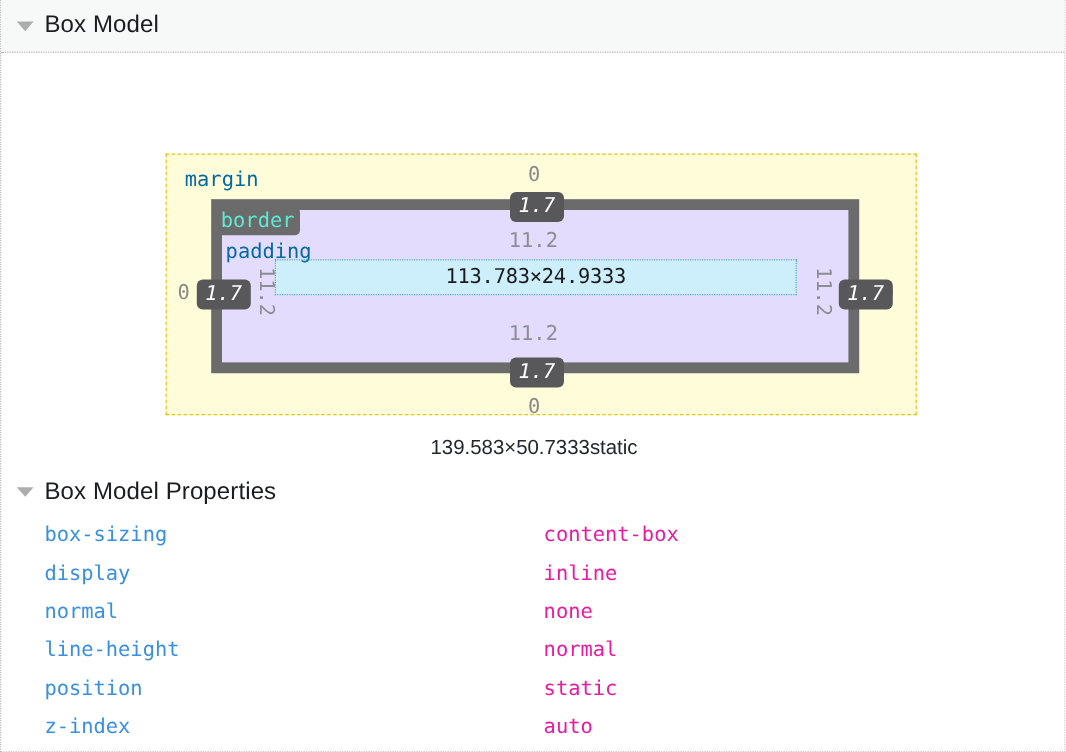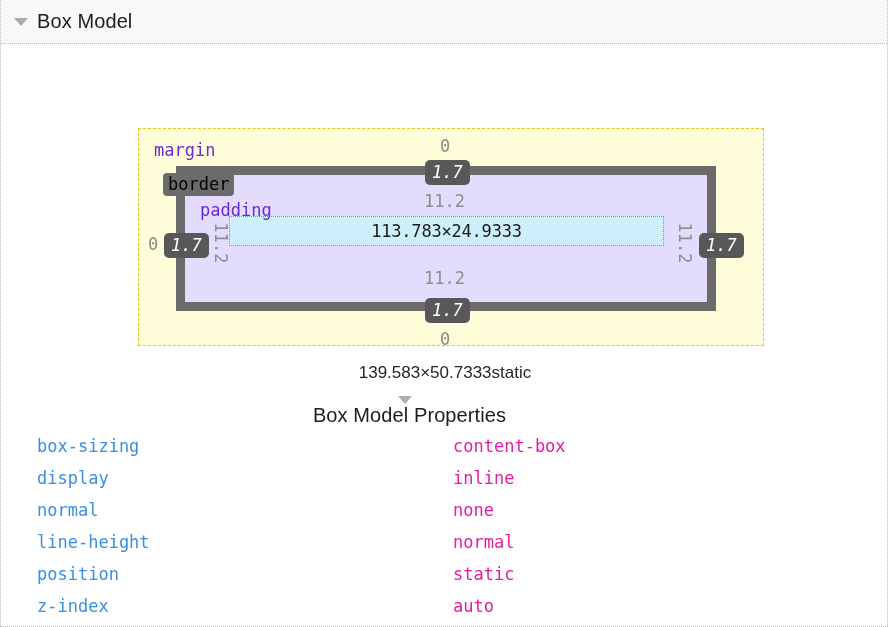--- a/index.html
+++ b/index.html
@@ -68,29 +68,29 @@
     height: 132px;
     padding: 42px 0;
     box-sizing: content-box;
     background: #fffcd9;
     border: 1px dashed #e5c518;
   }
   .corner-label {
     position: absolute;
     font-family: "DejaVu Sans Mono", monospace;
     font-size: 17px;
-    color: #6d28d9;
+    color: #0369a1;
     white-space: nowrap;
   }
   .lbl-margin  { left: 153px; top:  96px; }
-  .lbl-padding { left: 199px; top: 156px; }
+  .lbl-padding { left: 187px; top: 156px; }
   .lbl-border  {
-    left: 162px; top: 129px;
+    left: 178px; top: 129px;
     background: #6b6b6b;
-    color: #000000;
+    color: #5eead4;
     border-radius: 4px;
     padding: 1px 5px 2px 5px;
     z-index: 6;
   }
 
   .border-box {
     position: absolute;
     left: 175px;
     top: 122px;
     width: 540px;
@@ -185,21 +185,20 @@
   .props-header {
     position: absolute;
     left: 0;
     top: 396px;
     width: 804px;
     height: 28px;
     display: flex;
     align-items: center;
     padding-left: 13px;
     box-sizing: border-box;
-    flex-direction: column;
   }
   .props-list {
     position: absolute;
     left: 0;
     top: 430px;
     width: 881px;
   }
   .prop-row {
     display: flex;
     height: 32px;

